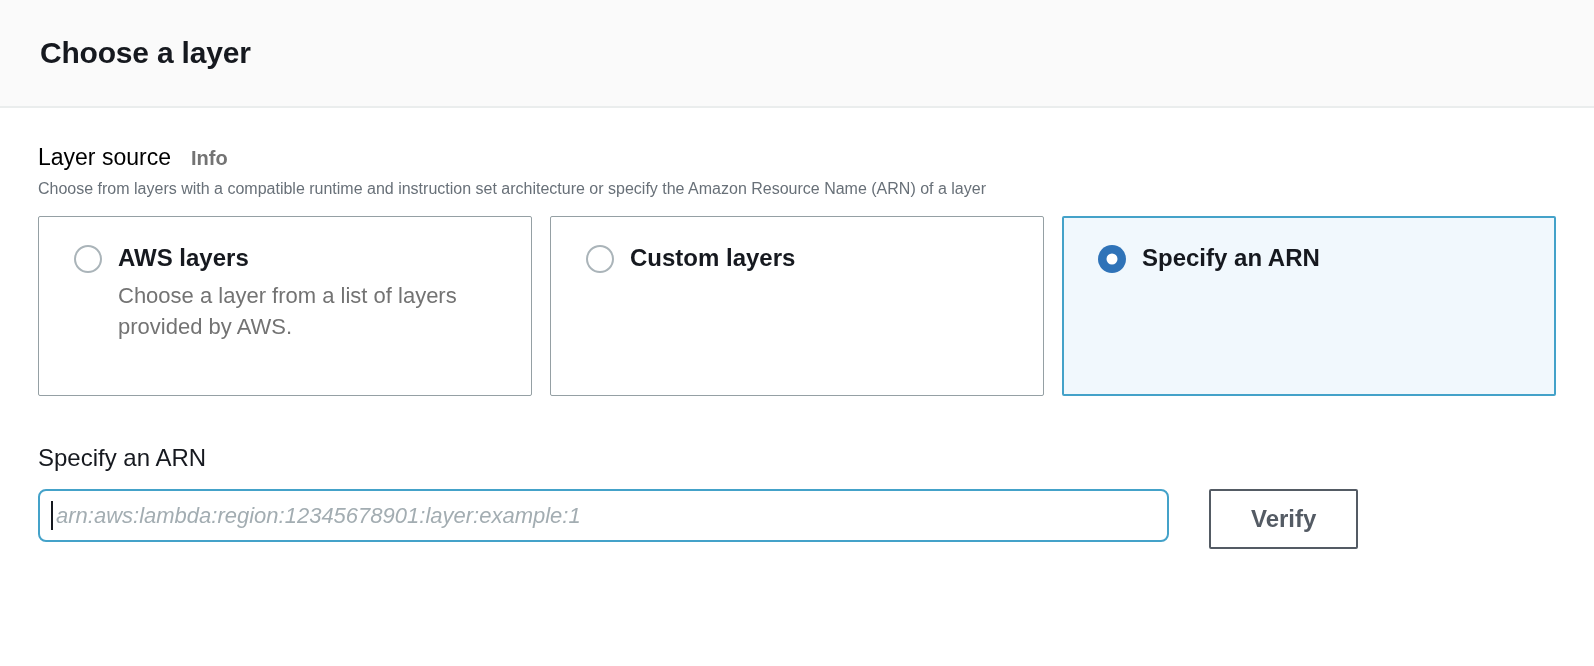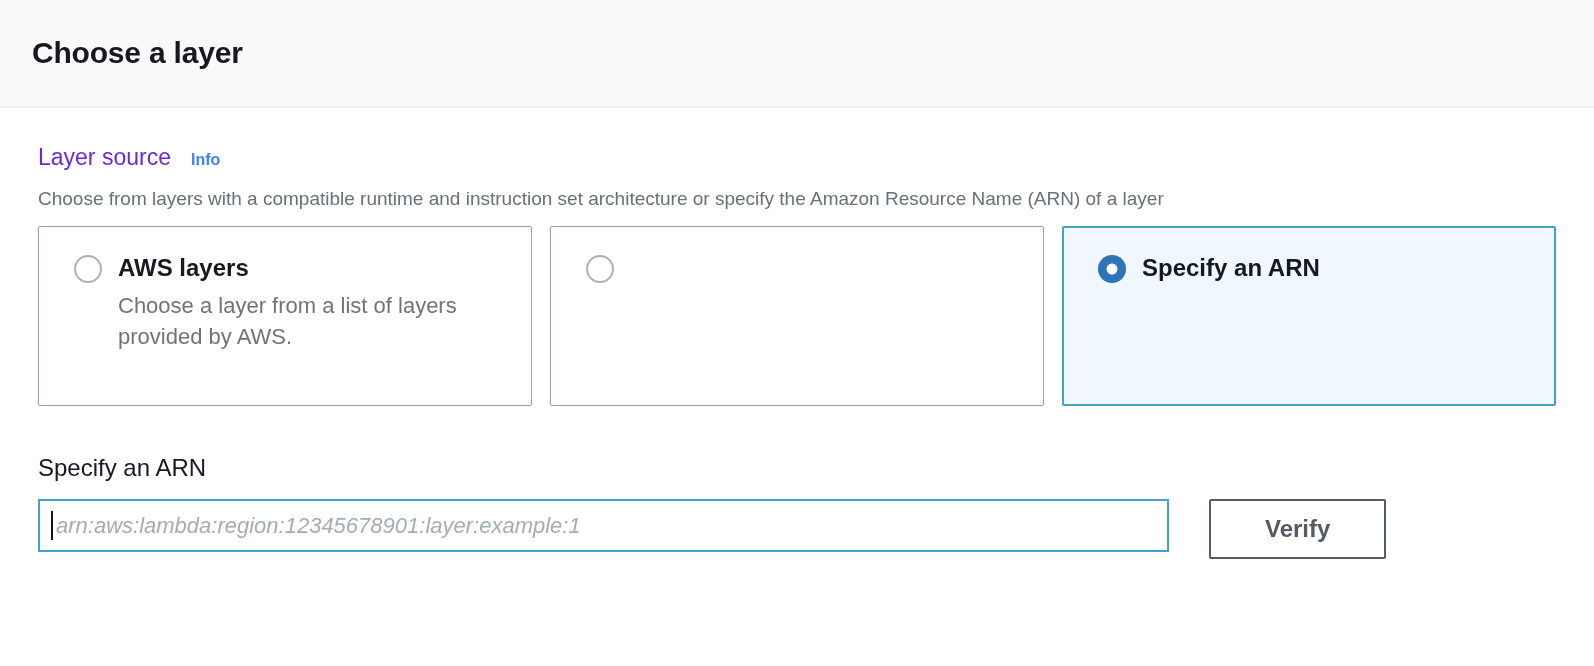--- a/index.html
+++ b/index.html
@@ -1,30 +1,30 @@
 <!DOCTYPE html>
 <html><head>
 <meta charset="utf-8">
 <style>
   * { margin:0; padding:0; box-sizing:border-box; }
   html,body { width:1594px; height:666px; background:#ffffff;
     font-family:"Liberation Sans", sans-serif; color:#16191f; overflow:hidden; }
 
   .header { height:108px; background:#fafafa; border-bottom:2px solid #eaeded;
-    display:flex; align-items:center; padding:0 32px; }
+    display:flex; align-items:center; padding:0 40px; }
   .header-title { font-size:30px; font-weight:700; color:#16191f; letter-spacing:-0.2px; }
 
   .content { padding:36px 38px 0 38px; }
 
   .label-row { display:flex; align-items:baseline; }
-  .field-label { font-size:23px; color:#6d28d9; }
-  .info-link { font-size:16px; font-weight:700; color:#3b82f6; margin-left:20px;
+  .field-label { font-size:23px; color:#000000; }
+  .info-link { font-size:20px; font-weight:700; color:#737373; margin-left:20px;
     text-decoration:none; cursor:pointer; }
 
-  .source-desc { margin-top:10px; font-size:19px; color:#687078; line-height:35px; }
+  .source-desc { margin-top:0; font-size:16px; color:#687078; line-height:35px; }
   .source-desc .inline-link { color:#2e73b8; text-decoration:none; cursor:pointer; }
 
   .cards { display:flex; gap:18px; margin-top:10px; }
   .card { flex:1; height:180px; background:#ffffff; border:1px solid #95a0a4;
     border-radius:2px; padding:25px 10px 0 35px; display:flex; cursor:pointer; }
   .card.selected { border:2px solid #44a2c9; background:#f1f8fd; padding:24px 9px 0 34px; }
 
   .radio { width:28px; height:28px; border-radius:50%; border:2px solid #aab4b9;
     background:#ffffff; flex-shrink:0; margin-top:3px; cursor:pointer; }
   .radio.checked { border:none; background:#2f73b8; position:relative; }
@@ -34,27 +34,27 @@
 
   .card-text { margin-left:16px; }
   .card-title { font-size:24px; font-weight:700; color:#16191f; line-height:32px; }
   .card-desc { font-size:22px; color:#737373; line-height:31px; margin-top:6px; max-width:345px; }
 
   .arn-title { margin-top:48px; font-size:24px; color:#16191f; }
   .arn-desc { margin-top:9px; font-size:22px; color:#687078; }
 
   .input-row { display:flex; align-items:flex-start; margin-top:17px; }
   .input-wrap { position:relative; }
-  .arn-input { width:1131px; height:53px; border:2px solid #44a2c9; border-radius:0;
+  .arn-input { width:1131px; height:53px; border:2px solid #44a2c9; border-radius:8px;
     padding:0 14px 0 16px; font-size:22px; color:#16191f; outline:none; background:#ffffff;
     font-family:"Liberation Sans", sans-serif; }
   .arn-input::placeholder { color:#a3adb2; font-style:italic; opacity:1; }
   .caret { position:absolute; left:13px; top:12px; width:2px; height:29px; background:#16191f; }
 
-  .verify-btn { margin-left:40px; height:60px; padding:0 54px; background:#ffffff;
+  .verify-btn { margin-left:40px; height:60px; padding:0 40px; background:#ffffff;
     border:2px solid #545b64; border-radius:2px; font-size:24px; font-weight:700;
     color:#545b64; cursor:pointer; font-family:"Liberation Sans", sans-serif; }
 </style>
 </head>
 <body>
 
 <div class="header">
   <div class="header-title">Choose a layer</div>
 </div>
 
@@ -75,20 +75,21 @@
       <div class="radio"></div>
       <div class="card-text">
         <div class="card-title">AWS layers</div>
         <div class="card-desc">Choose a layer from a list of layers provided by AWS.</div>
       </div>
     </div>
 
     <div class="card">
       <div class="radio"></div>
       <div class="card-text">
+        <div class="card-title">Custom layers</div>
       </div>
     </div>
 
     <div class="card selected">
       <div class="radio checked"></div>
       <div class="card-text">
         <div class="card-title">Specify an ARN</div>
       </div>
     </div>
 

